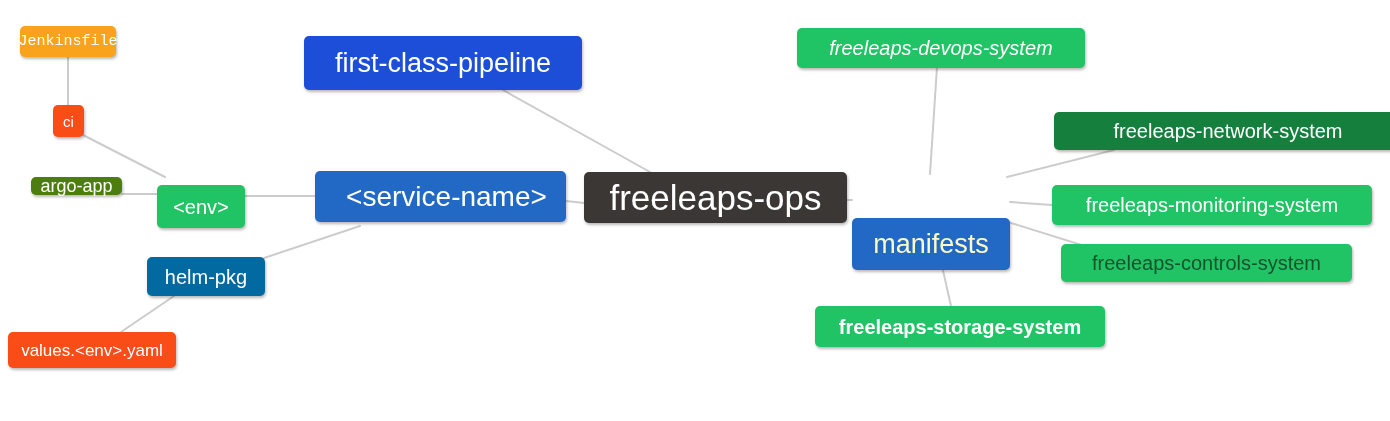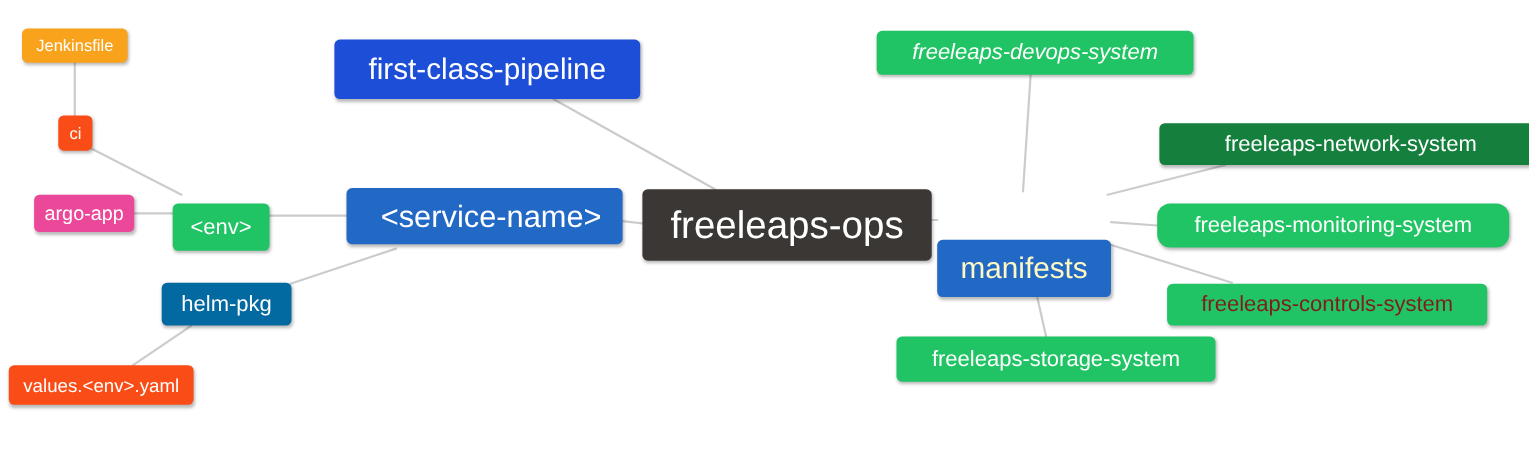--- a/index.html
+++ b/index.html
@@ -50,58 +50,58 @@
       <line x1="503" y1="90" x2="650" y2="172" stroke="#cccccc" stroke-width="2" stroke-linecap="round"></line>
       <line x1="360" y1="226" x2="264" y2="258" stroke="#cccccc" stroke-width="2" stroke-linecap="round"></line>
       <line x1="174" y1="296" x2="121" y2="332" stroke="#cccccc" stroke-width="2" stroke-linecap="round"></line>
       <line x1="847" y1="200" x2="852" y2="200" stroke="#cccccc" stroke-width="2" stroke-linecap="round"></line>
       <line x1="930" y1="174" x2="937" y2="67" stroke="#cccccc" stroke-width="2" stroke-linecap="round"></line>
       <line x1="1007" y1="177" x2="1114" y2="150" stroke="#cccccc" stroke-width="2" stroke-linecap="round"></line>
       <line x1="1010" y1="202" x2="1052" y2="205" stroke="#cccccc" stroke-width="2" stroke-linecap="round"></line>
       <line x1="1008" y1="222" x2="1120" y2="257" stroke="#cccccc" stroke-width="2" stroke-linecap="round"></line>
       <line x1="933" y1="226" x2="951" y2="306" stroke="#cccccc" stroke-width="2" stroke-linecap="round"></line>
     </svg>
-<div class="node" style="left: 584px; top: 172px; width: 263px; height: 65px; font-size: 35px; background: rgb(59, 55, 53); color: rgb(255, 255, 255);">
+<div class="node" style="left: 584px; top: 172px; width: 263px; height: 51px; font-size: 35px; background: rgb(59, 55, 53); color: rgb(255, 255, 255);">
       <span>freeleaps-ops</span>
     </div>
     <div class="node" style="left: 304px; top: 36px; width: 278px; height: 54px; font-size: 27px; background: #1d4ed8; color: rgb(255, 255, 255);">
       <span>first-class-pipeline</span>
     </div>
     <div class="node" style="left: 315px; top: 171px; width: 251px; height: 51px; font-size: 28px; background: rgb(34, 104, 197); color: rgb(255, 255, 255); padding-left: 12px;">
       <span>&lt;service-name&gt;</span>
     </div>
     <div class="node" style="left: 852px; top: 174px; width: 158px; height: 52px; font-size: 27px; background: rgb(34, 104, 197); color: #fef9c3; margin-top: 44px;">
       <span>manifests</span>
     </div>
     <div class="node" style="left: 157px; top: 185px; width: 88px; height: 43px; font-size: 20px; background: rgb(33, 196, 100); color: rgb(255, 255, 255);">
       <span>&lt;env&gt;</span>
     </div>
     <div class="node" style="left: 147px; top: 257px; width: 118px; height: 39px; font-size: 20px; background: #0369a1; color: rgb(255, 255, 255);">
       <span>helm-pkg</span>
     </div>
-    <div class="node" style="left: 31px; top: 177px; width: 91px; height: 34px; font-size: 18px; background: #ec4899; color: rgb(255, 255, 255);">
+    <div class="node" style="left: 31px; top: 177px; width: 91px; height: 18px; font-size: 18px; background: #4d7c0f; color: rgb(255, 255, 255);">
       <span>argo-app</span>
     </div>
     <div class="node" style="left: 53px; top: 105px; width: 31px; height: 32px; font-size: 15px; background: rgb(250, 76, 22); color: rgb(255, 255, 255); align-items: center;">
       <span>ci</span>
     </div>
-    <div class="node" style="left: 20px; top: 26px; width: 96px; height: 31px; font-size: 15px; background: rgb(249, 162, 27); color: rgb(255, 255, 255);">
+    <div class="node" style="left: 20px; top: 26px; width: 96px; height: 31px; font-size: 15px; background: rgb(249, 162, 27); color: rgb(255, 255, 255); font-family: Liberation Mono, monospace;">
       <span>Jenkinsfile</span>
     </div>
     <div class="node" style="left: 8px; top: 332px; width: 168px; height: 36px; font-size: 17px; background: rgb(250, 76, 22); color: rgb(255, 255, 255);">
       <span>values.&lt;env&gt;.yaml</span>
     </div>
     <div class="node" style="left: 797px; top: 28px; width: 288px; height: 40px; font-size: 20px; background: rgb(33, 196, 100); color: rgb(255, 255, 255); font-style: italic;">
       <span>freeleaps-devops-system</span>
     </div>
     <div class="node" style="left: 1054px; top: 112px; width: 348px; height: 38px; font-size: 20px; background: #15803d; color: rgb(255, 255, 255);">
       <span>freeleaps-network-system</span>
     </div>
-    <div class="node" style="left: 1052px; top: 185px; width: 320px; height: 40px; font-size: 20px; background: rgb(33, 196, 100); color: rgb(255, 255, 255); border-radius: 12px;">
+    <div class="node" style="left: 1052px; top: 185px; width: 320px; height: 40px; font-size: 20px; background: rgb(33, 196, 100); color: rgb(255, 255, 255);">
       <span>freeleaps-monitoring-system</span>
     </div>
-    <div class="node" style="left: 1061px; top: 258px; width: 291px; height: 38px; font-size: 20px; background: rgb(33, 196, 100); color: #7f1d1d;">
+    <div class="node" style="left: 1061px; top: 244px; width: 291px; height: 38px; font-size: 20px; background: rgb(33, 196, 100); color: #14532d;">
       <span>freeleaps-controls-system</span>
     </div>
-    <div class="node" style="left: 815px; top: 306px; width: 290px; height: 41px; font-size: 20px; background: rgb(33, 196, 100); color: rgb(255, 255, 255);">
+    <div class="node" style="left: 815px; top: 306px; width: 290px; height: 41px; font-size: 20px; background: rgb(33, 196, 100); color: rgb(255, 255, 255); font-weight: bold;">
       <span>freeleaps-storage-system</span>
     </div>
   </div>
 
 </body></html>

